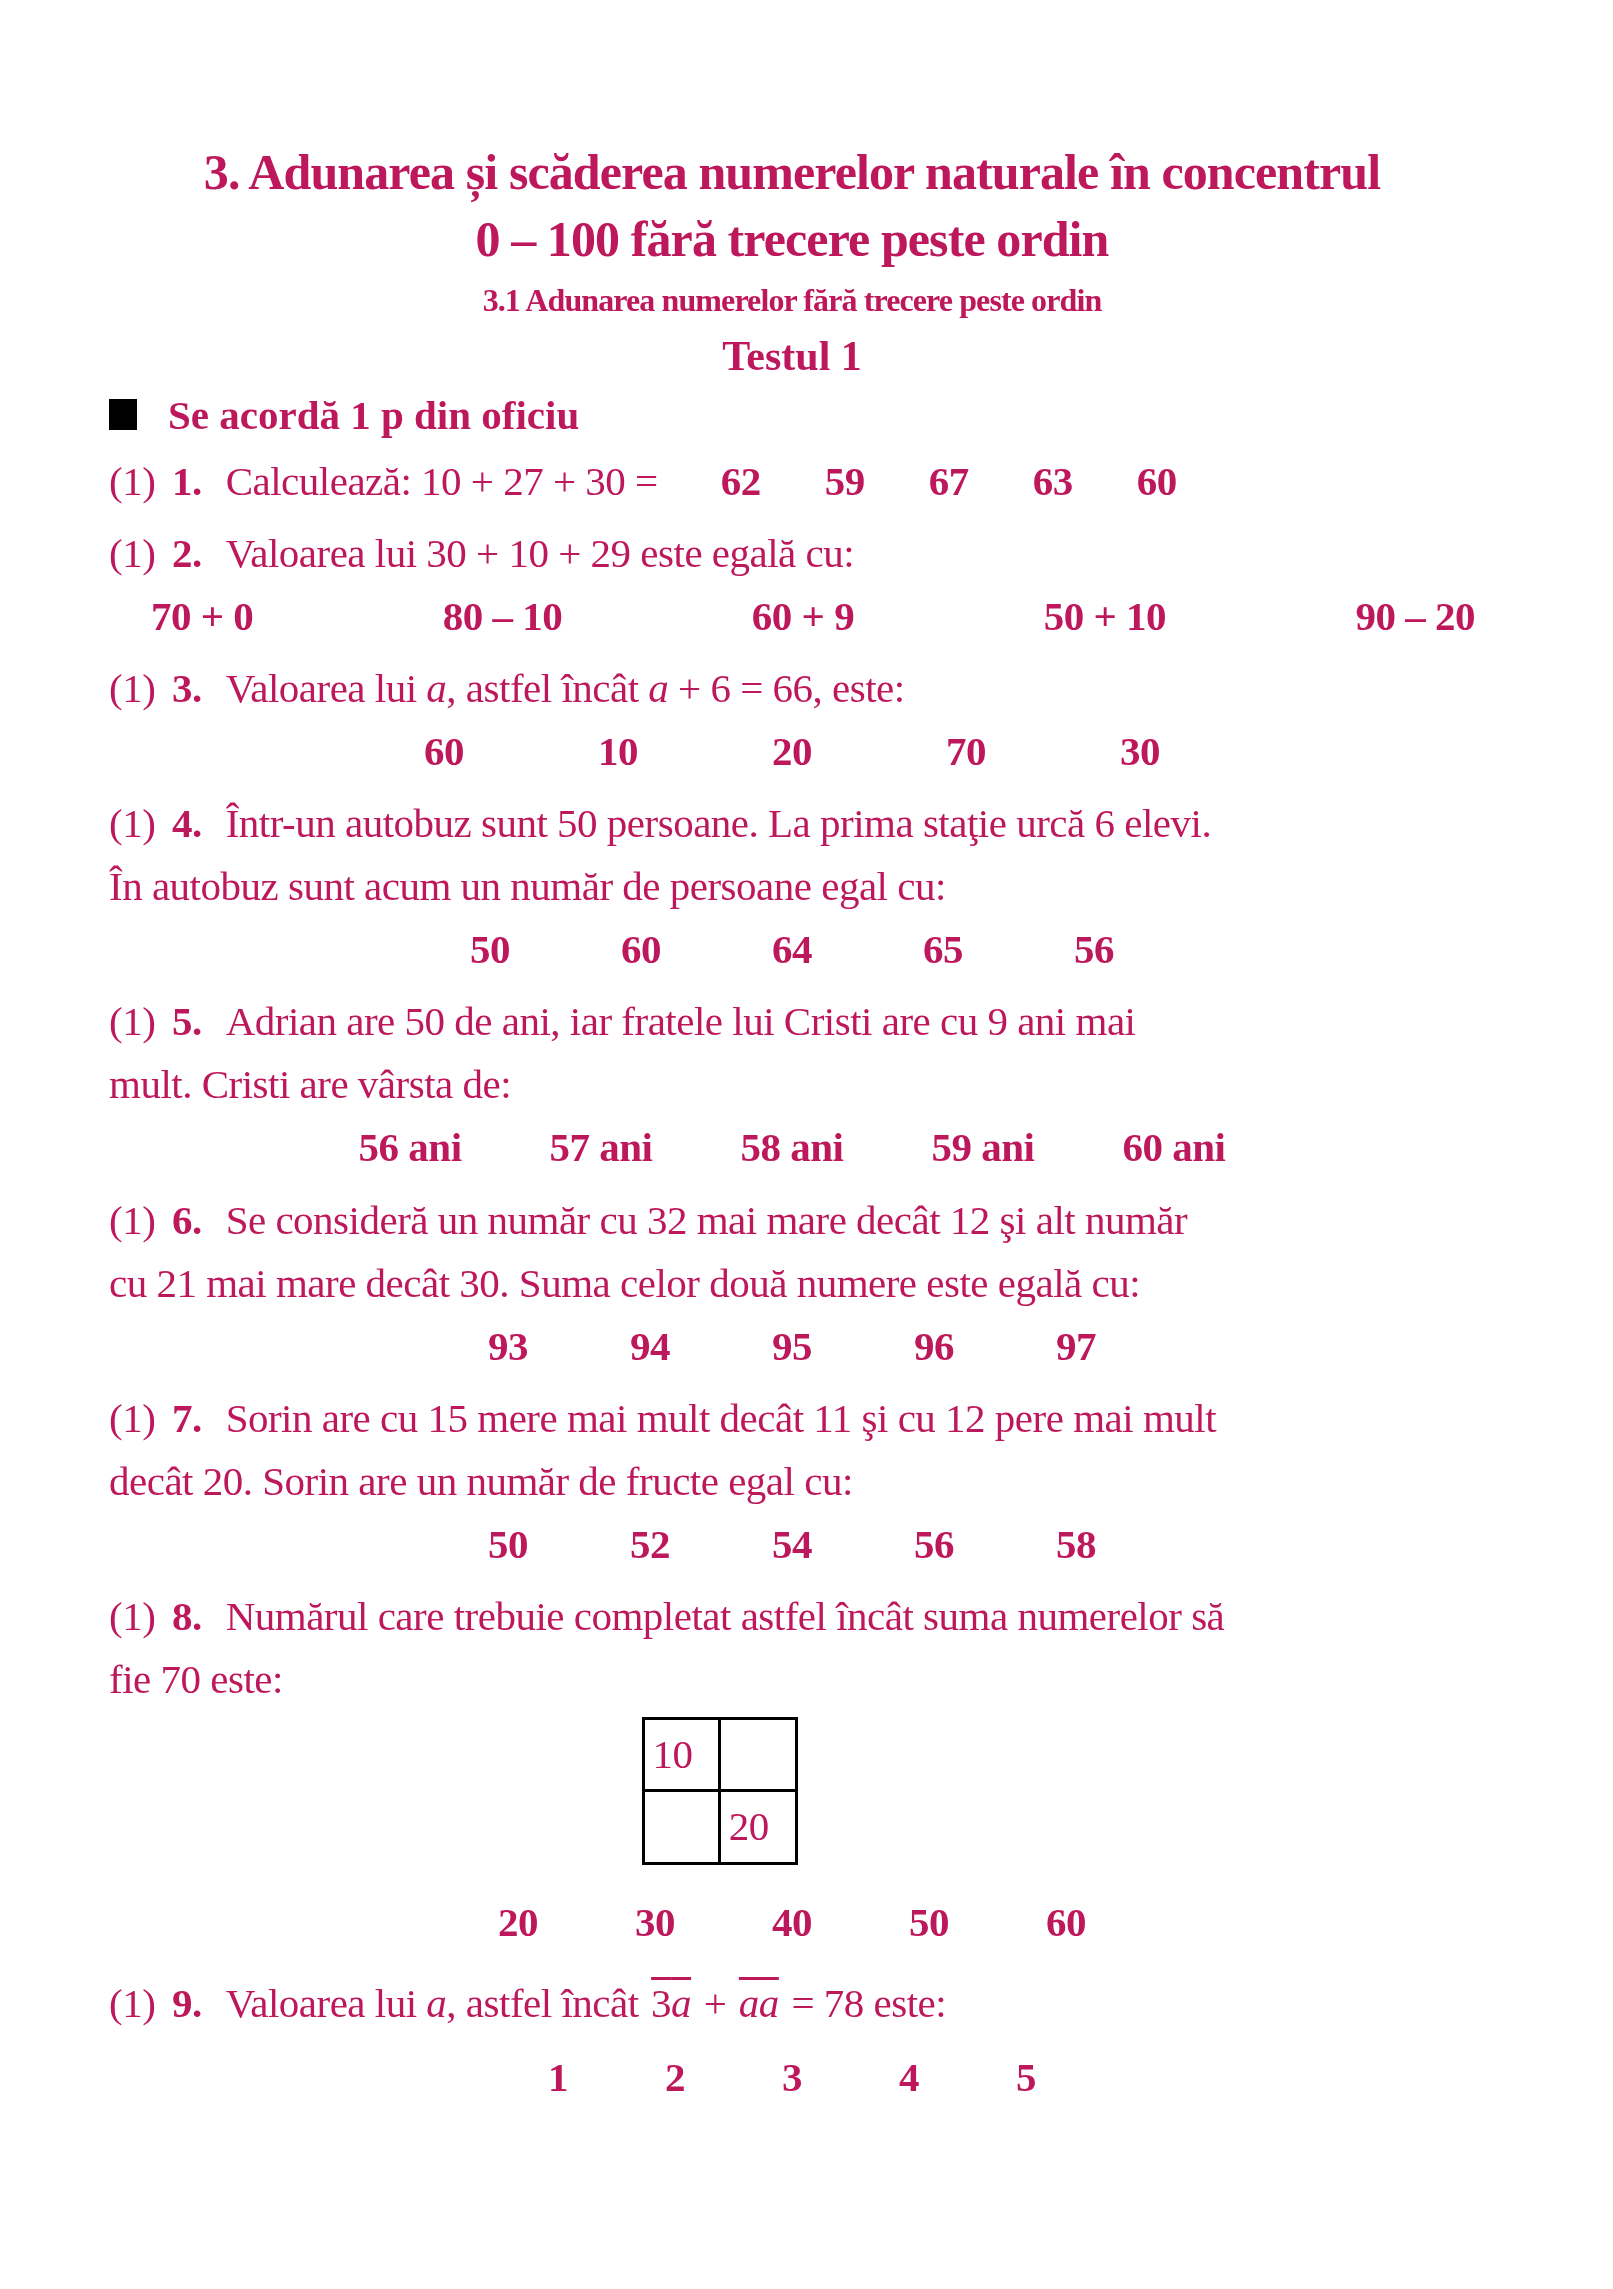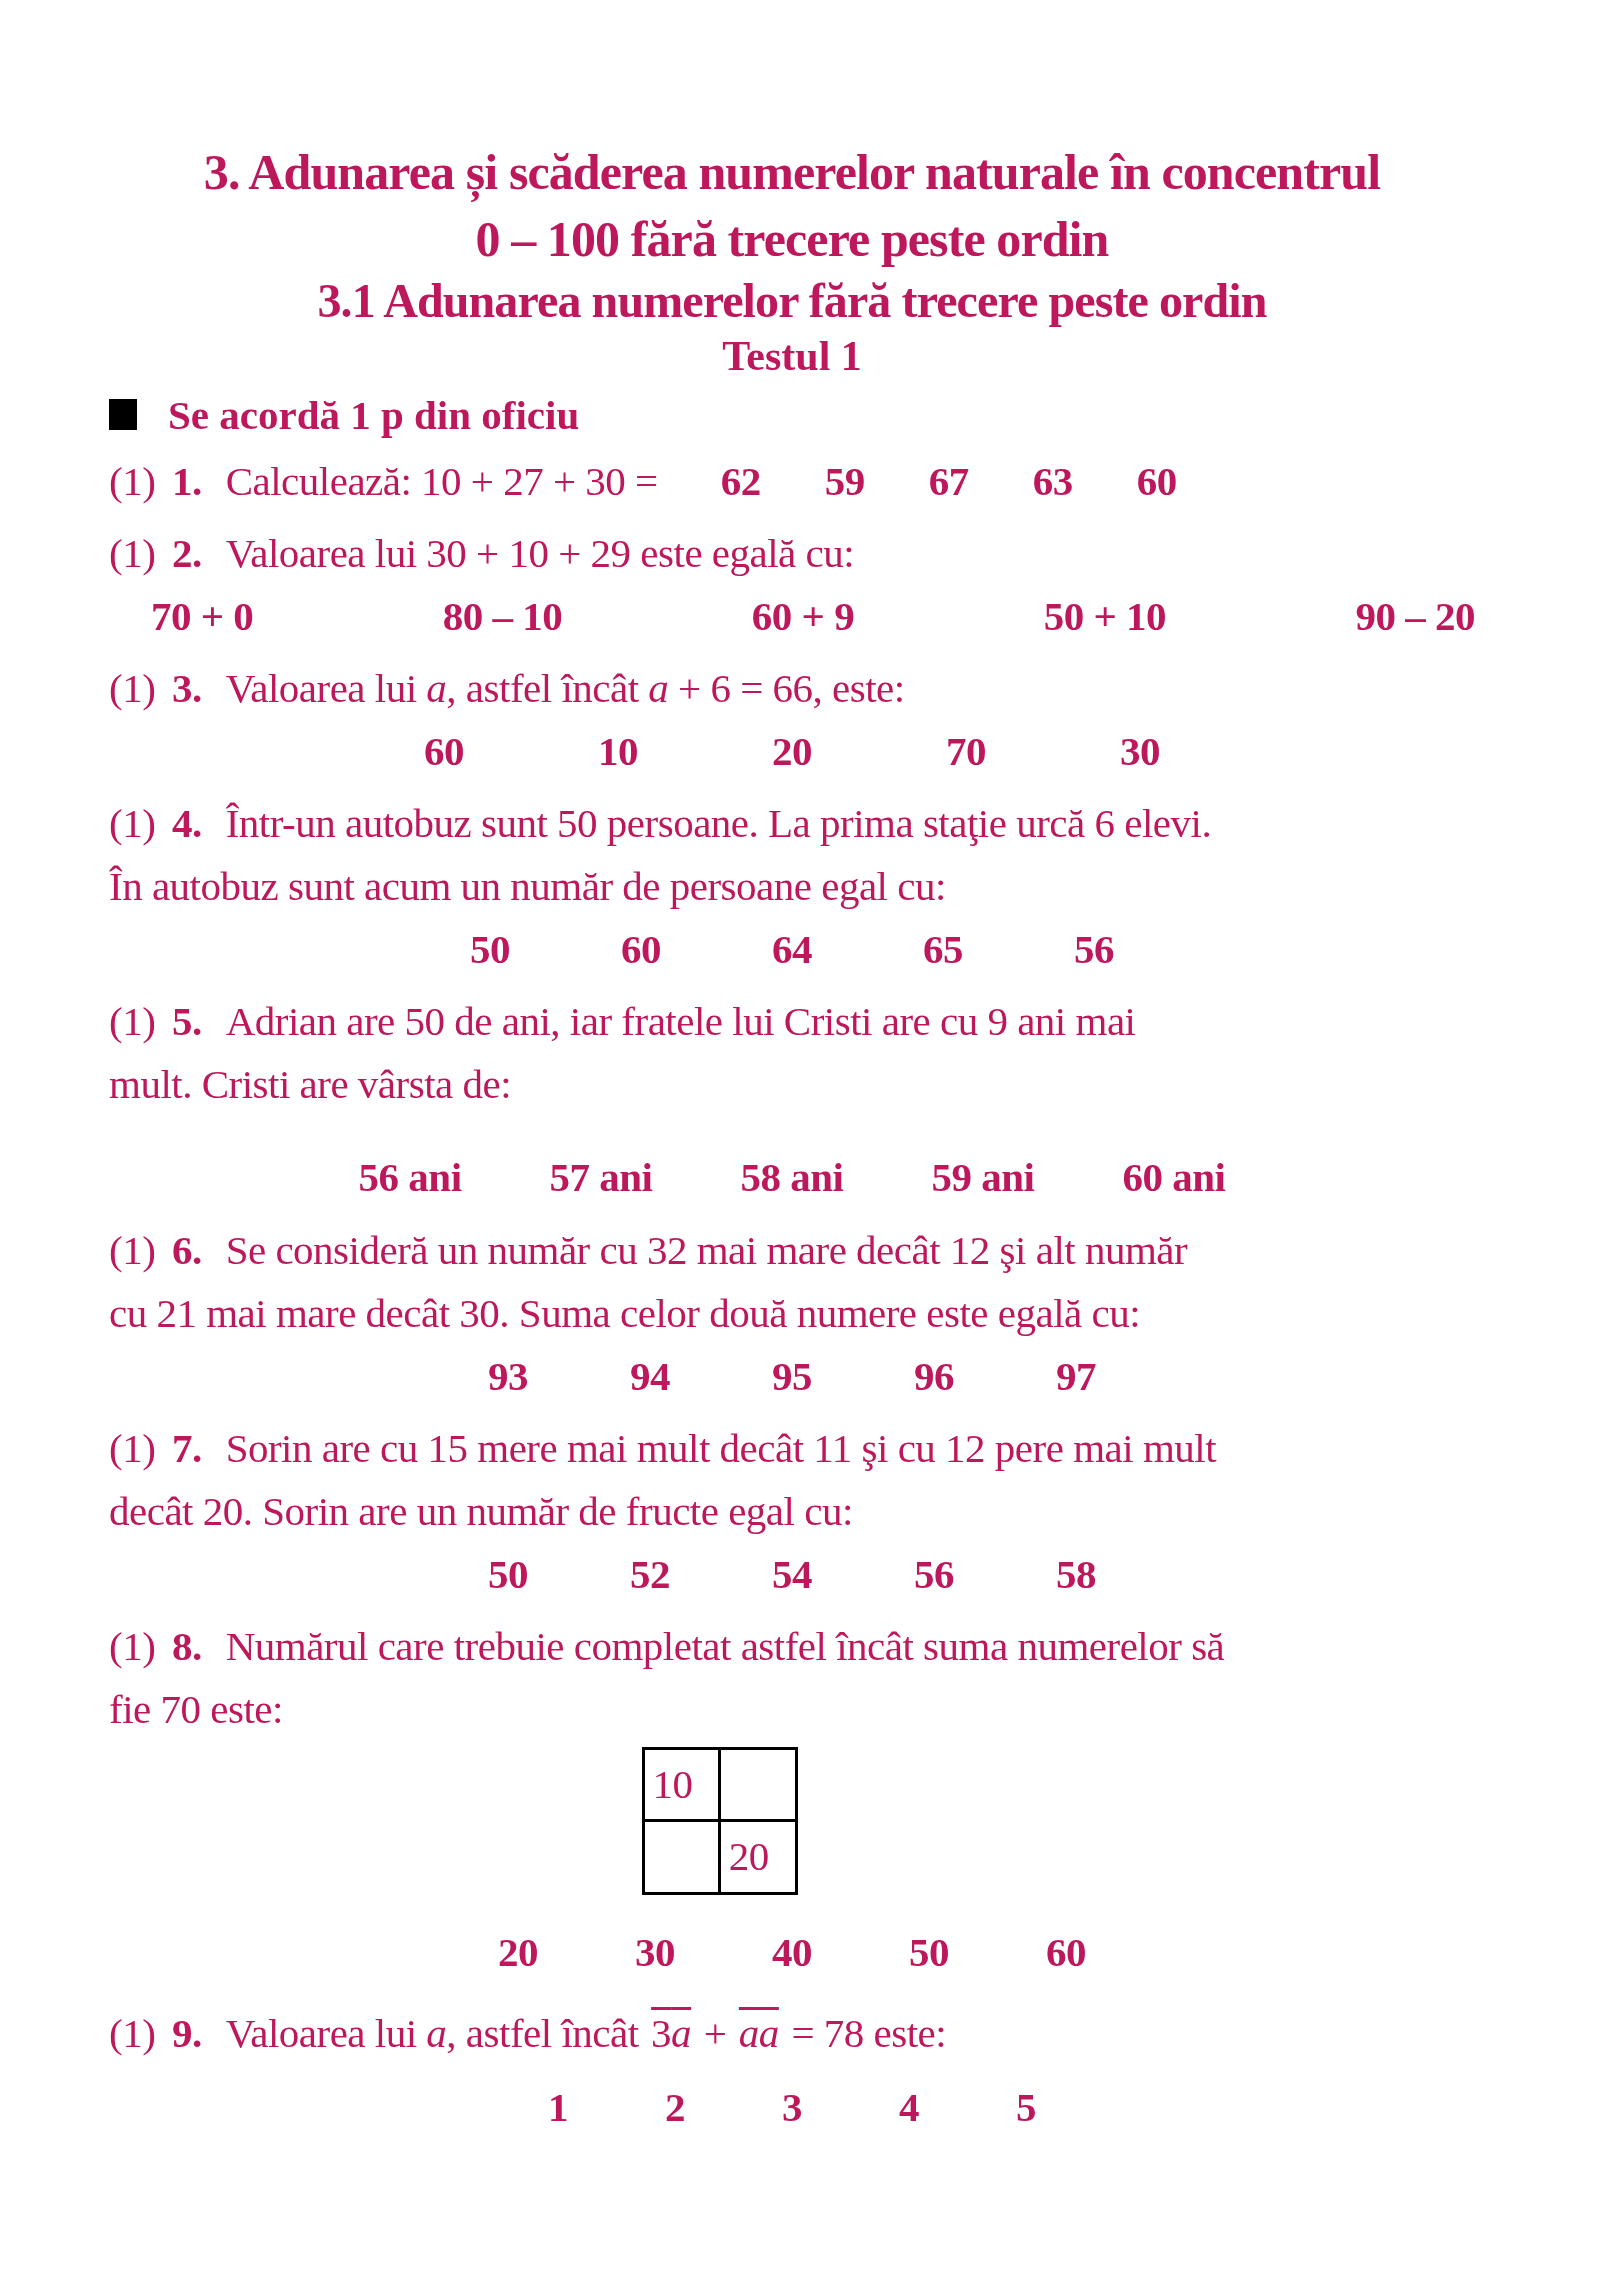--- a/index.html
+++ b/index.html
@@ -10,39 +10,39 @@
     background:#ffffff;
     color:#be185d;
     font-family:"Liberation Serif","DejaVu Serif",serif;
     overflow:hidden;
     box-sizing:border-box;
     padding:138px 138px 0 109px;
   }
   .center{text-align:center;}
   .title1{font-size:50px;font-weight:700;line-height:68px;letter-spacing:-0.9px;}
   .title2{font-size:50px;font-weight:700;line-height:66px;letter-spacing:-0.9px;}
-  .subtitle{font-size:48px;font-weight:700;line-height:57px;letter-spacing:-0.9px;}
+  .subtitle{font-size:32px;font-weight:700;line-height:57px;letter-spacing:-0.9px;}
   .testlabel{font-size:42px;font-weight:700;line-height:54px;}
   .notice{font-size:41px;font-weight:700;line-height:52px;margin-top:5.5px;display:flex;align-items:center;}
   .sq{display:inline-block;width:28px;height:31px;background:#000;margin-right:31px;flex:0 0 auto;}
   .q{margin-top:9.2px;font-size:41px;line-height:63px;letter-spacing:-0.5px;}
   .qline{white-space:nowrap;}
   .qmark{font-weight:400;margin-right:16.6px;}
   .qnum{font-weight:700;margin-right:24px;}
   .qtext{font-weight:400;}
   .mvar{font-style:italic;}
   .ov{text-decoration:overline;text-decoration-thickness:2.8px;padding:0 2.8px;}
   .answers{display:flex;justify-content:center;font-weight:700;line-height:63px;white-space:nowrap;}
   .answers span{font-weight:700;}
   .ans-inline{display:inline-flex;gap:64px;margin-left:63px;font-weight:700;}
   .g145{gap:134px;}
   .g120{gap:111px;}
   .g110{gap:102px;}
   .g105{gap:97px;}
-  .g95{gap:88px;margin-top:30px;}
+  .g95{gap:88px;}
   .spread{justify-content:space-between;padding-left:42px;padding-right:0;}
   .sum-table{
     border-collapse:collapse;
     margin:5.5px 0 0 533px;
   }
   .sum-table td{
     width:66px;height:66px;
     border:3.7px solid #000;
     font-size:41px;font-weight:400;
     vertical-align:bottom;

